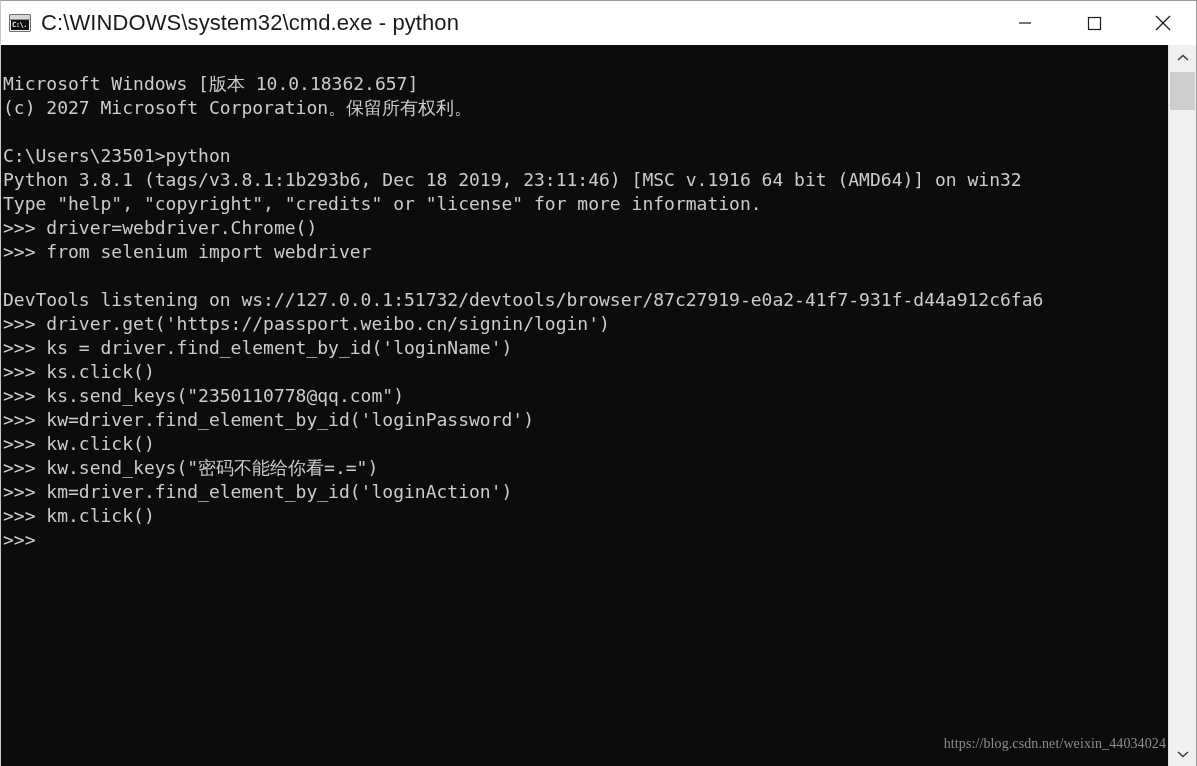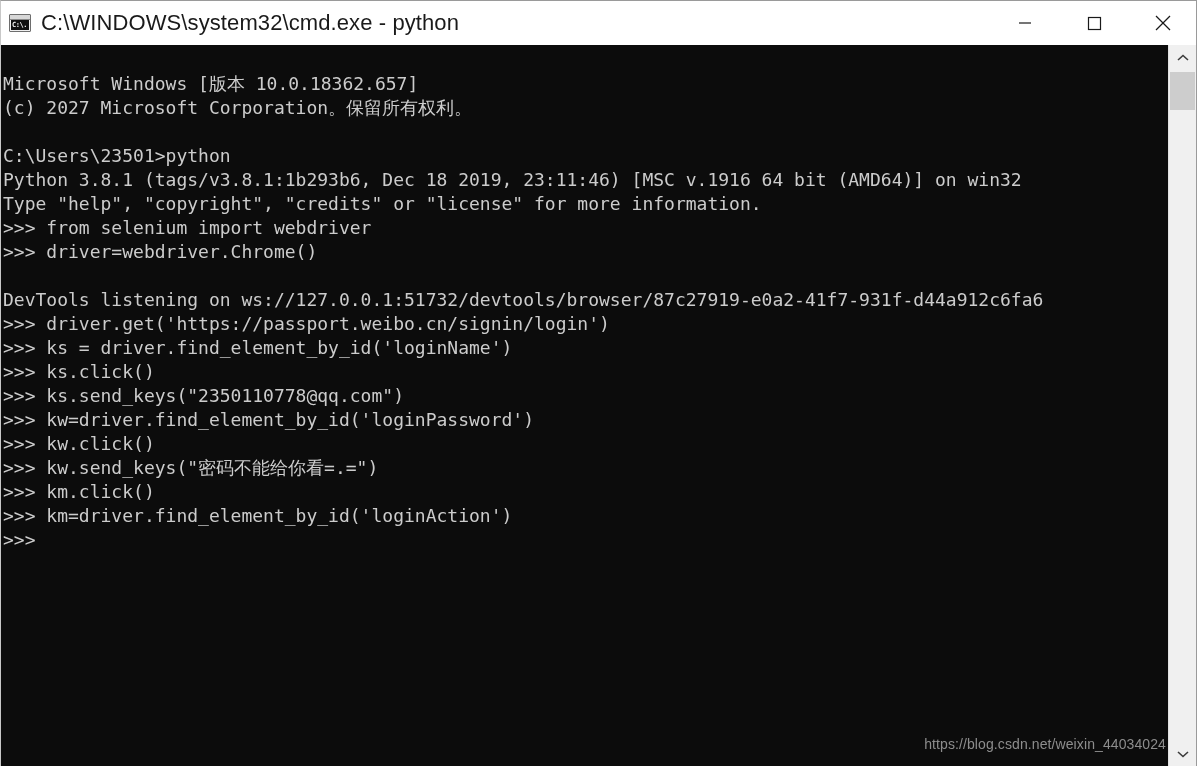--- a/index.html
+++ b/index.html
@@ -120,21 +120,21 @@
     white-space: pre;
     letter-spacing: 0px;
     padding-left: 1px;
   }
 
   
   .watermark {
     position: absolute;
     right: 30px;
     bottom: 14px;
-    font-family: Liberation Sans, sans-serif;
+    font-family: Liberation Serif, serif;
     font-size: 14px;
     color: #8d8d8d;
     white-space: nowrap;
     letter-spacing: 0.1px;
   }
 
   
   .scrollbar {
     position: absolute;
     top: 44px;
@@ -208,33 +208,33 @@
   </div>
 
   <div class="console">
     <div class="console-inner">
       <div class="cline">Microsoft Windows [版本 10.0.18362.657]</div>
       <div class="cline">(c) 2027 Microsoft Corporation。保留所有权利。</div>
       <div class="cline"></div>
       <div class="cline">C:\Users\23501&gt;python</div>
       <div class="cline">Python 3.8.1 (tags/v3.8.1:1b293b6, Dec 18 2019, 23:11:46) [MSC v.1916 64 bit (AMD64)] on win32</div>
       <div class="cline">Type "help", "copyright", "credits" or "license" for more information.</div>
+      <div class="cline">&gt;&gt;&gt; driver=webdriver.Chrome()</div>
       <div class="cline">&gt;&gt;&gt; from selenium import webdriver</div>
-      <div class="cline">&gt;&gt;&gt; driver=webdriver.Chrome()</div>
       <div class="cline"></div>
       <div class="cline">DevTools listening on ws://127.0.0.1:51732/devtools/browser/87c27919-e0a2-41f7-931f-d44a912c6fa6</div>
       <div class="cline">&gt;&gt;&gt; driver.get('https://passport.weibo.cn/signin/login')</div>
       <div class="cline">&gt;&gt;&gt; ks = driver.find_element_by_id('loginName')</div>
       <div class="cline">&gt;&gt;&gt; ks.click()</div>
       <div class="cline">&gt;&gt;&gt; ks.send_keys("2350110778@qq.com")</div>
       <div class="cline">&gt;&gt;&gt; kw=driver.find_element_by_id('loginPassword')</div>
       <div class="cline">&gt;&gt;&gt; kw.click()</div>
       <div class="cline">&gt;&gt;&gt; kw.send_keys("密码不能给你看=.=")</div>
+      <div class="cline">&gt;&gt;&gt; km=driver.find_element_by_id('loginAction')</div>
       <div class="cline">&gt;&gt;&gt; km.click()</div>
-      <div class="cline">&gt;&gt;&gt; km=driver.find_element_by_id('loginAction')</div>
       <div class="cline">&gt;&gt;&gt;</div>
     </div>
   </div>
 
   <div class="watermark">https://blog.csdn.net/weixin_44034024</div>
 
   <div class="scrollbar">
     <div class="sb-track"></div>
     <div class="sb-arrow up">
       <svg width="14" height="10" viewBox="0 0 14 10">

